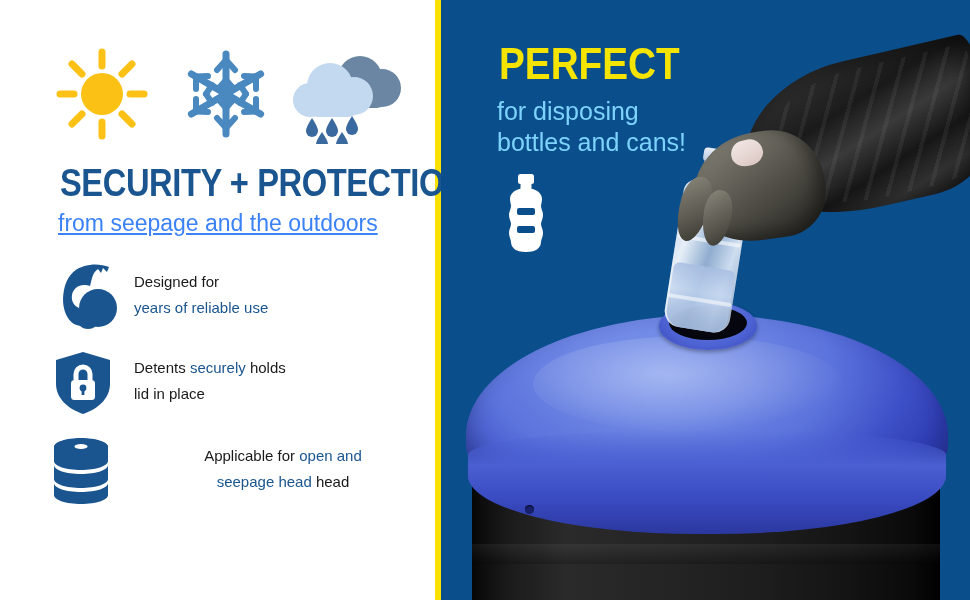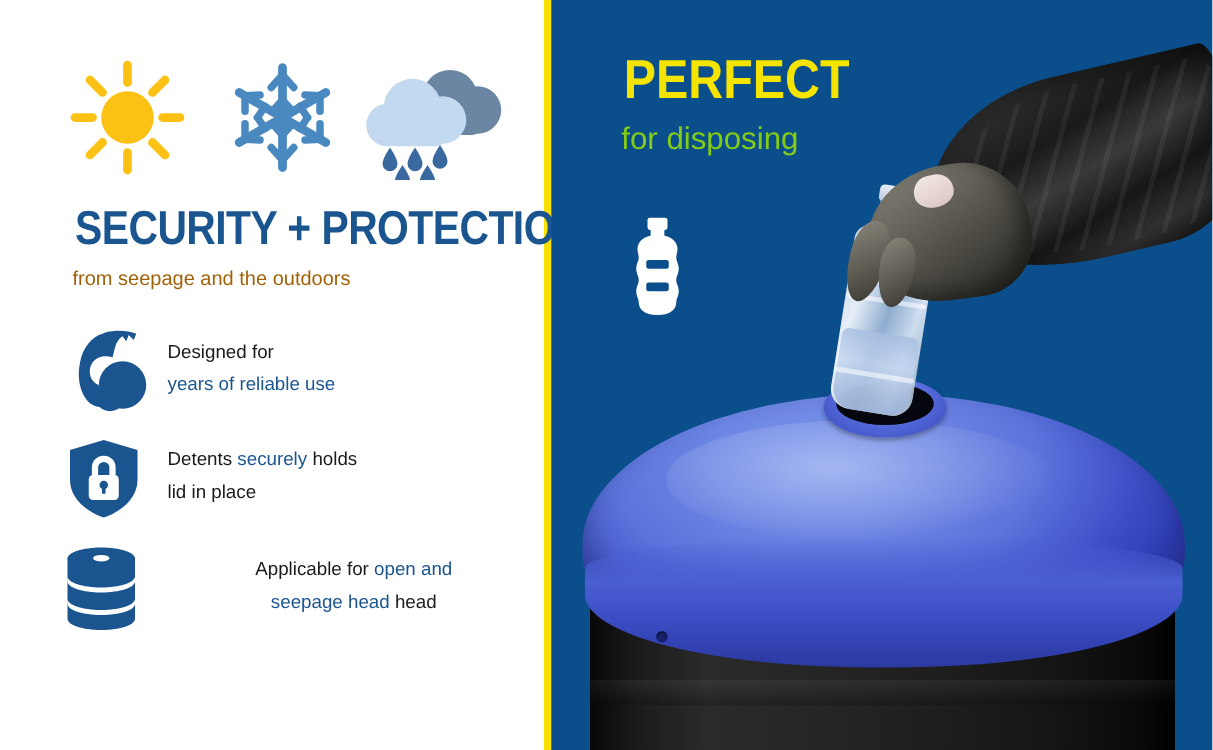--- a/index.html
+++ b/index.html
@@ -48,25 +48,26 @@
     letter-spacing: -0.5px;
     line-height: 40px;
     transform: scaleX(0.86);
     transform-origin: left center;
     white-space: nowrap;
   }
   .subhead {
     position: absolute;
     left: 58px; top: 210px;
     width: 380px;
-    color: #a16207;
-    font-size: 16px;
+    color: #3b82f6;
+    font-size: 23px;
     font-weight: normal;
     line-height: 27px;
     white-space: nowrap;
+    text-decoration: underline;
   }
 
   .feature-list {
     position: absolute;
     left: 52px; top: 264px;
     width: 380px;
   }
   .feature {
     position: relative;
     display: flex;
@@ -120,21 +121,21 @@
     font-weight: bold;
     letter-spacing: 0px;
     line-height: 44px;
     transform: scaleX(0.88);
     transform-origin: left center;
     white-space: nowrap;
   }
   .perfect-sub {
     position: absolute;
     left: 56px; top: 96px;
-    color: #84cc16;
+    color: #7dd3fc;
     font-size: 25px;
     line-height: 31px;
     white-space: nowrap;
   }
   .bottle-icon-wrap {
     position: absolute;
     left: 58px; top: 174px;
     width: 54px; height: 84px;
   }
 
@@ -496,20 +497,21 @@
       <div class="sleeve-folds"></div>
       <div class="hand"></div>
       <div class="finger f-a"></div>
       <div class="finger f-b"></div>
       <div class="thumbnail"></div>
     </div>
 
     <div class="perfect">PERFECT</div>
     <div class="perfect-sub">
       <span>for disposing</span><br>
+      <span>bottles and cans!</span>
     </div>
 
     <div class="bottle-icon-wrap">
       <svg viewBox="0 0 54 84" width="54" height="84">
         <rect x="19" y="0" width="16" height="10" rx="2.5" fill="#ffffff"></rect>
         <rect x="21.5" y="9" width="11" height="6" fill="#ffffff"></rect>
         <path fill="#ffffff" d="M27 14
           C17 14 11 19 11 25 C11 28 12 30 12 32
           C12 35 10 37 10 41 C10 45 12 47 12 50
           C12 53 10 55 10 59 C10 63 12 65 12 68

